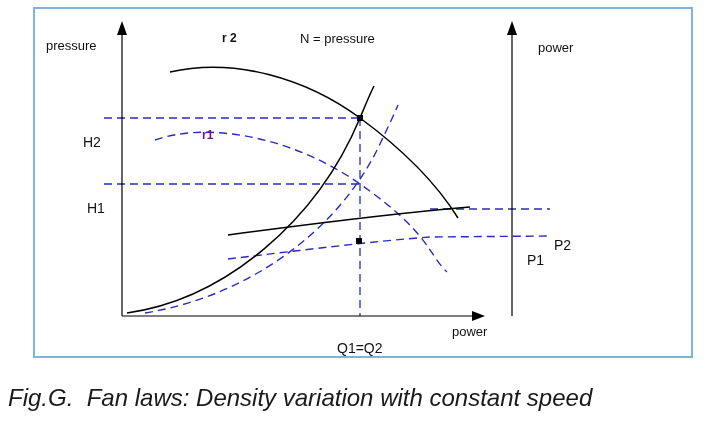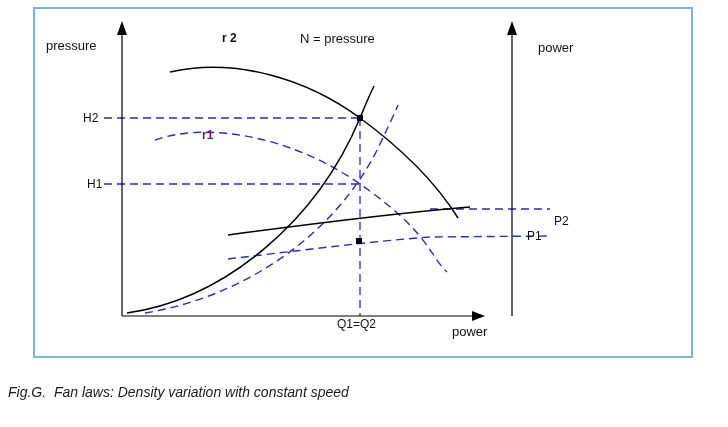--- a/index.html
+++ b/index.html
@@ -29,29 +29,29 @@
     left: 0;
     top: 0;
   }
   .lbl {
     position: absolute;
     color: #111111;
     font-size: 13px;
     line-height: 14px;
     white-space: nowrap;
   }
-  .lbl.small { font-size: 12px; }
+  .lbl.small { font-size: 14px; margin-top: 24px; }
   .lbl.bold  { font-weight: bold; font-size: 12px; }
   .lbl.blue  { color: #701a75; }
   .caption {
     position: absolute;
     left: 8px;
     top: 384px;
     font-style: italic;
-    font-size: 14px;
+    font-size: 24px;
     color: #1a1a1a;
     white-space: pre-wrap;
     font-family: "Liberation Sans", sans-serif;
   }
 </style>
 </head>
 <body>
 
 <div class="canvas">
 

